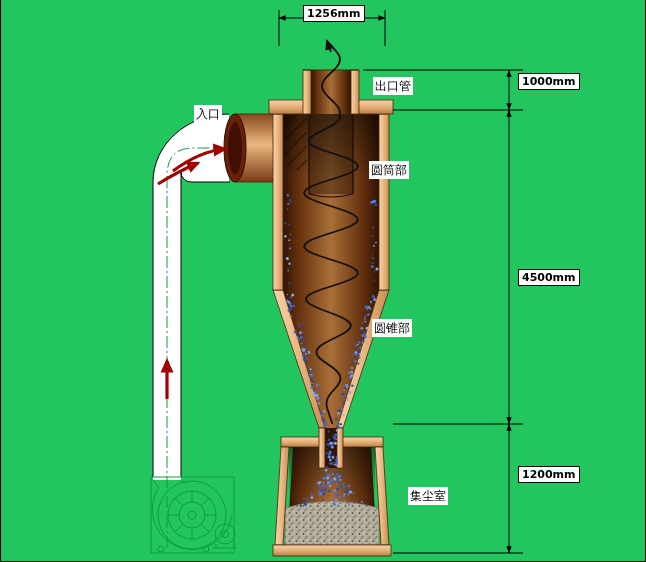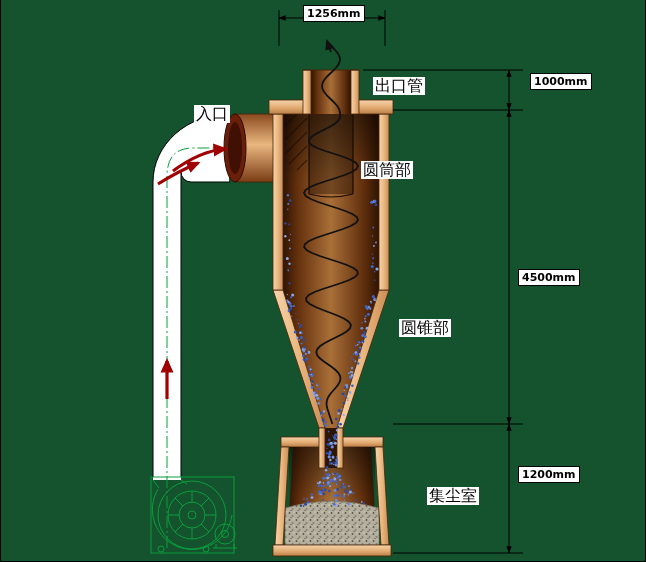--- a/index.html
+++ b/index.html
@@ -1,25 +1,25 @@
 <!DOCTYPE html>
 <html style="--body-light: #f6d4ab; --body-shadow: #c88e55; --interior-dark: #4a2408; --fan-green: #0a9e3c; --arrow-red: #a00000; --dust-blue: #3b62c8; --dust-gray: #b3ae9e; --line-black: #000000;"><head>
 <meta charset="utf-8">
 <style>
   *{margin:0;padding:0;box-sizing:border-box}
   body{background:#fff}
   .stage{
-    position:relative;width:646px;height:562px;background:#14532d;
+    position:relative;width:646px;height:562px;background:#22c55e;
     border-left:1px solid #000;border-right:1px solid #000;border-bottom:1px solid #000;
     overflow:hidden;font-family:"DejaVu Sans",sans-serif;
   }
   svg{position:absolute;left:0;top:0}
   .part-label{
     position:absolute;background:#fff;color:#000;
-    font-size:16px;line-height:18px;padding:0 2px;white-space:nowrap;
+    font-size:12px;line-height:18px;padding:0 2px;white-space:nowrap;
   }
   .dim-label{
     position:absolute;background:#fff;color:#000;border:1px solid #000;
     font-size:11px;font-weight:bold;line-height:13px;padding:1px 3px;white-space:nowrap;
   }
 </style>
 </head>
 <body>
 
 <div class="stage">
@@ -471,23 +471,23 @@
   <g stroke="#000" stroke-width="1" fill="none">
     <path d="M278,10 L278,46 M384,10 L384,46 M362,70 L522,70 M392,110 L522,110 M392,424 L522,424 M392,553 L522,553"></path>
     <path d="M278,18 L384,18" marker-start="url(#mDim)" marker-end="url(#mDim)"></path>
     <path d="M508,70 L508,110" marker-start="url(#mDim)" marker-end="url(#mDim)"></path>
     <path d="M508,110 L508,424" marker-start="url(#mDim)" marker-end="url(#mDim)"></path>
     <path d="M508,424 L508,553" marker-start="url(#mDim)" marker-end="url(#mDim)"></path>
   </g>
 </svg>
 
 <div class="dim-label" style="left:302px;top:5px">1256mm</div>
-<div class="dim-label" style="left:529px;top:73px">1000mm</div>
+<div class="dim-label" style="left:517px;top:73px">1000mm</div>
 <div class="dim-label" style="left:517px;top:269px">4500mm</div>
 <div class="dim-label" style="left:517px;top:466px">1200mm</div>
 
 <div class="part-label" style="left:193px;top:105px">入口</div>
 <div class="part-label" style="left:372px;top:77px">出口管</div>
-<div class="part-label" style="left:360px;top:161px">圆筒部</div>
-<div class="part-label" style="left:398px;top:319px">圆锥部</div>
-<div class="part-label" style="left:426px;top:487px">集尘室</div>
+<div class="part-label" style="left:368px;top:161px">圆筒部</div>
+<div class="part-label" style="left:371px;top:319px">圆锥部</div>
+<div class="part-label" style="left:407px;top:487px">集尘室</div>
 
 </div>
 
 </body></html>

